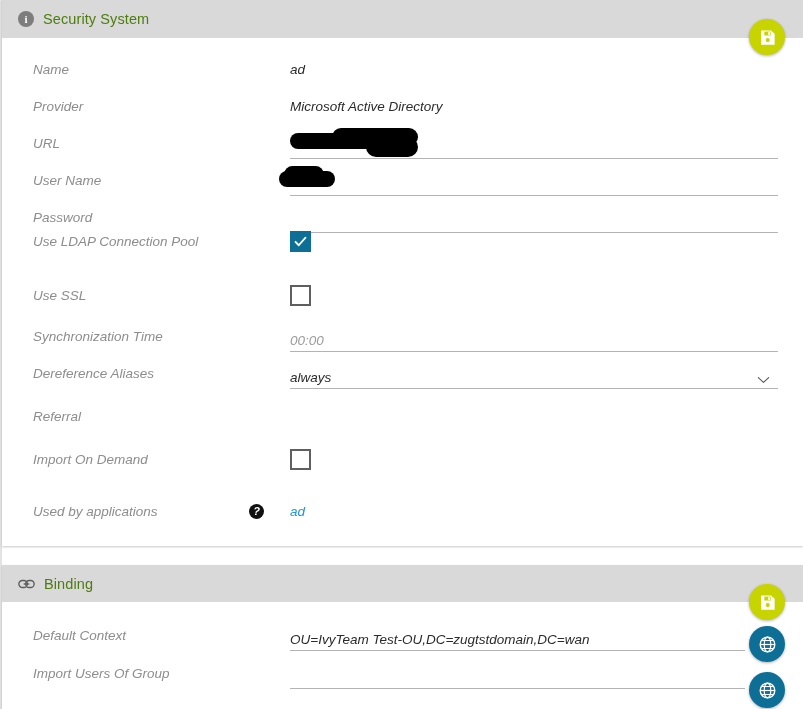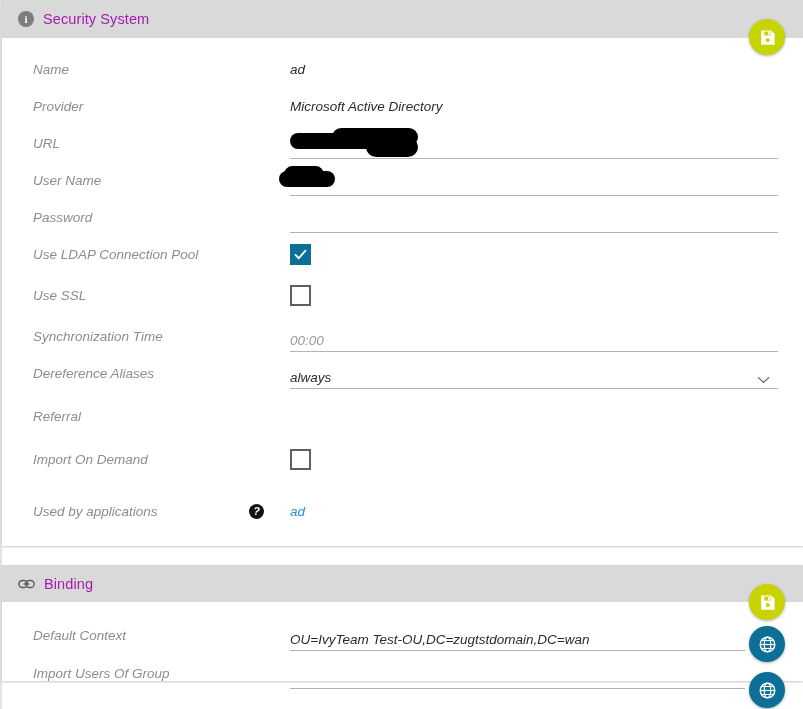--- a/index.html
+++ b/index.html
@@ -24,34 +24,34 @@
 
   
   .card {
     position: absolute;
     left: 2px;
     width: 801px;
     background: #ffffff;
     box-shadow: 0 1px 2px rgba(0,0,0,0.22);
   }
   #card-security { top: 0px; height: 546px; }
-  #card-binding  { top: 565px; height: 116px; }
+  #card-binding  { top: 565px; height: 144px; }
 
   .card-header {
     height: 38px;
     background: #d9d9d9;
     display: flex;
     align-items: center;
     padding-left: 16px;
     gap: 9px;
   }
   #card-binding .card-header { height: 37px; }
   .card-title {
     font-size: 14.5px;
-    color: #a21caf;
+    color: #4d7c0f;
     letter-spacing: .1px;
   }
   .card-body { position: relative; background: #fff; }
 
   
   .info-icon {
     width: 16px; height: 16px; border-radius: 50%;
     background: #7d7d7d;
     display: inline-flex; align-items: center; justify-content: center;
     color: #ffffff; font-size: 11px; font-weight: bold;
@@ -196,21 +196,21 @@
         </div>
       </div>
 
       <div class="row" style="top:170px;">
         <span class="label">Password</span>
         <div class="input-line wide" style="top:0;">
           <span class="txt"></span>
         </div>
       </div>
 
-      <div class="row" style="top:207px;">
+      <div class="row" style="top:194px;">
         <span class="label">Use LDAP Connection Pool</span>
         <div class="checkbox checked" style="left:288px; top:-1px;">
           <svg viewBox="0 0 24 24">
             <path d="M4 12.5 L9.2 18 L20 5.8" fill="none" stroke="#ffffff" stroke-width="3" stroke-linecap="round" stroke-linejoin="round"></path>
           </svg>
         </div>
       </div>
 
       <div class="row" style="top:248px;">
         <span class="label">Use SSL</span>

